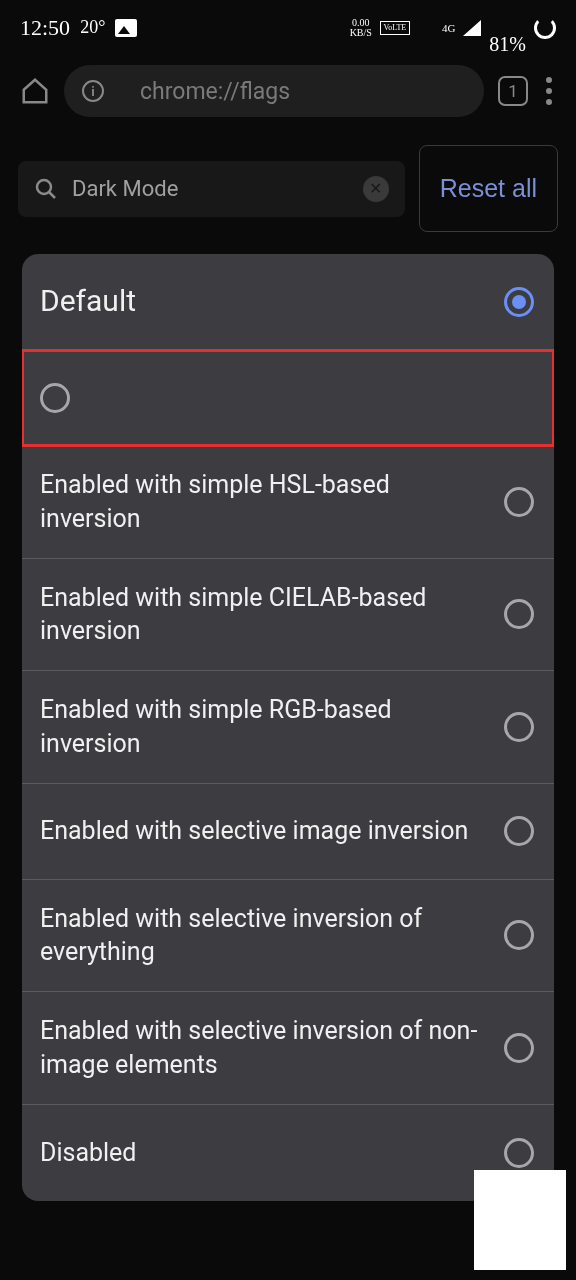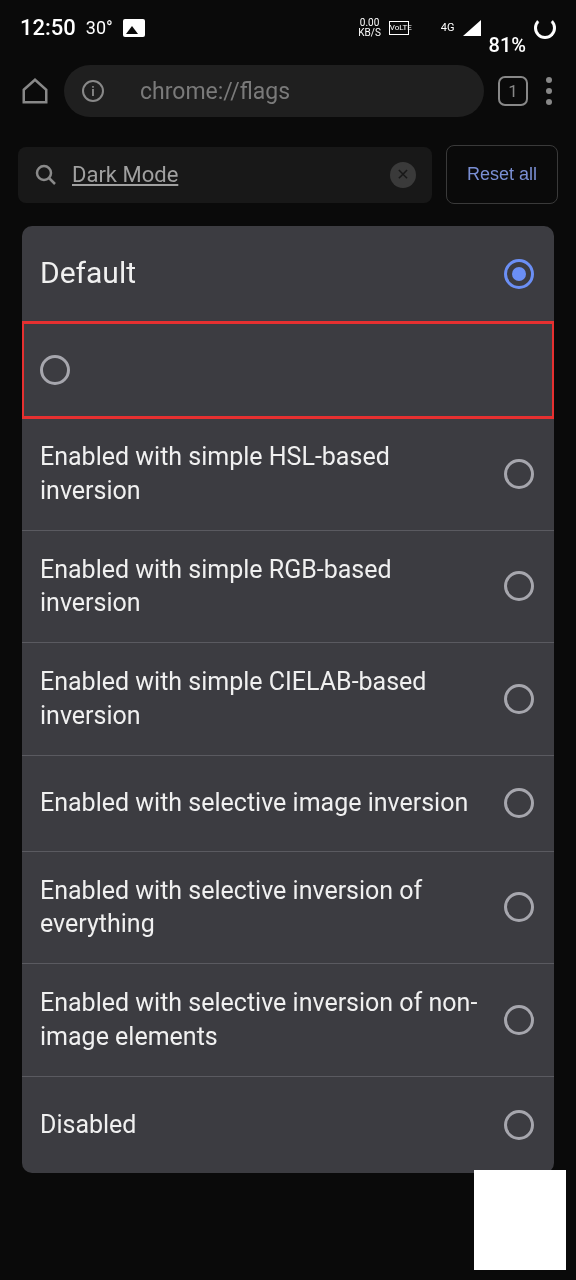--- a/index.html
+++ b/index.html
@@ -12,30 +12,31 @@
       position: relative;
       overflow: hidden;
     }
     .status-bar {
       display: flex;
       justify-content: space-between;
       align-items: center;
       padding: 8px 20px;
       height: 55px;
       color: #fff;
+      font-family: Liberation Serif, serif;
     }
     .status-left { display: flex; align-items: center; gap: 10px; }
     .status-time { font-size: 22px; font-weight: 500; }
     .status-temp { font-size: 18px; }
     .status-right { display: flex; align-items: center; gap: 8px; font-size: 15px; }
     .status-right .small { font-size: 10px; line-height: 1; text-align: center; }
     .status-right .battery { font-size: 20px; font-weight: 500; margin-top: 34px; }
     .signal-icon, .volte-icon {
       display: inline-block;
-      width: 20px; height: 14px;
+      width: 30px; height: 14px;
       border: 1px solid #fff;
       font-size: 8px;
       text-align: center;
       line-height: 12px;
     }
     .loader-circle {
       width: 22px; height: 22px;
       border: 3px solid #fff;
       border-top-color: transparent;
       border-radius: 50%;
@@ -121,45 +122,45 @@
       background: #181818;
       border-radius: 8px;
       height: 56px;
       display: flex;
       align-items: center;
       padding: 0 16px;
       gap: 14px;
     }
     .search-icon { width: 24px; height: 24px; }
     .search-icon svg { stroke: #8a8a8a; }
-    .search-text { color: #a0a0a0; font-size: 22px; text-decoration: underline; }
+    .search-text { color: #a0a0a0; font-size: 22px; }
     .clear-icon {
       margin-left: auto;
       width: 26px; height: 26px;
       background: #3a3a3a;
       border-radius: 50%;
       display: flex;
       align-items: center;
       justify-content: center;
       color: #181818;
       font-size: 16px;
     }
     .reset-btn {
       border: 1px solid #3a3a3a;
       border-radius: 8px;
-      padding: 18px 20px;
+      padding: 28px 20px;
       color: #7a8fd4;
-      font-size: 18px;
+      font-size: 25px;
       background: transparent;
     }
 
     .dropdown-panel {
       margin: 12px 22px 0;
       background: #3c3c41;
-      border-radius: 10px;
+      border-radius: 16px;
       overflow: hidden;
     }
     .option-row {
       display: flex;
       align-items: center;
       padding: 22px 20px 22px 18px;
       border-bottom: 1px solid #5a5a60;
       gap: 18px;
       min-height: 96px;
       position: relative;
@@ -205,21 +206,21 @@
       height: 100px;
       background: #fff;
     }
   </style>
 </head>
 <body>
 
 <div class="status-bar">
   <div class="status-left">
     <span class="status-time">12:50</span>
-    <span class="status-temp">30°</span>
+    <span class="status-temp">20°</span>
     <span class="picture-icon"></span>
   </div>
   <div class="status-right">
     <span class="small">
       <span>0.00</span><br><span>KB/S</span>
     </span>
     <span class="volte-icon">VoLTE</span>
     <span style="font-size:11px;margin-left:24px;">4G</span>
     <svg width="18" height="16" viewBox="0 0 18 16">
         <path d="M0 16 L18 16 L18 0 Z" fill="#fff"></path>
@@ -267,28 +268,28 @@
       <div class="radio selected"></div>
     </div>
     <div class="option-row enabled-row highlighted">
       <div class="radio"></div>
     </div>
     <div class="option-row ">
       <div class="option-label">Enabled with simple HSL-based inversion</div>
       <div class="radio"></div>
     </div>
     <div class="option-row ">
+      <div class="option-label">Enabled with simple CIELAB-based inversion</div>
+      <div class="radio"></div>
+    </div>
+    <div class="option-row ">
       <div class="option-label">Enabled with simple RGB-based inversion</div>
       <div class="radio"></div>
     </div>
     <div class="option-row ">
-      <div class="option-label">Enabled with simple CIELAB-based inversion</div>
-      <div class="radio"></div>
-    </div>
-    <div class="option-row ">
       <div class="option-label">Enabled with selective image inversion</div>
       <div class="radio"></div>
     </div>
     <div class="option-row ">
       <div class="option-label">Enabled with selective inversion of everything</div>
       <div class="radio"></div>
     </div>
     <div class="option-row ">
       <div class="option-label">Enabled with selective inversion of non-image elements</div>
       <div class="radio"></div>

